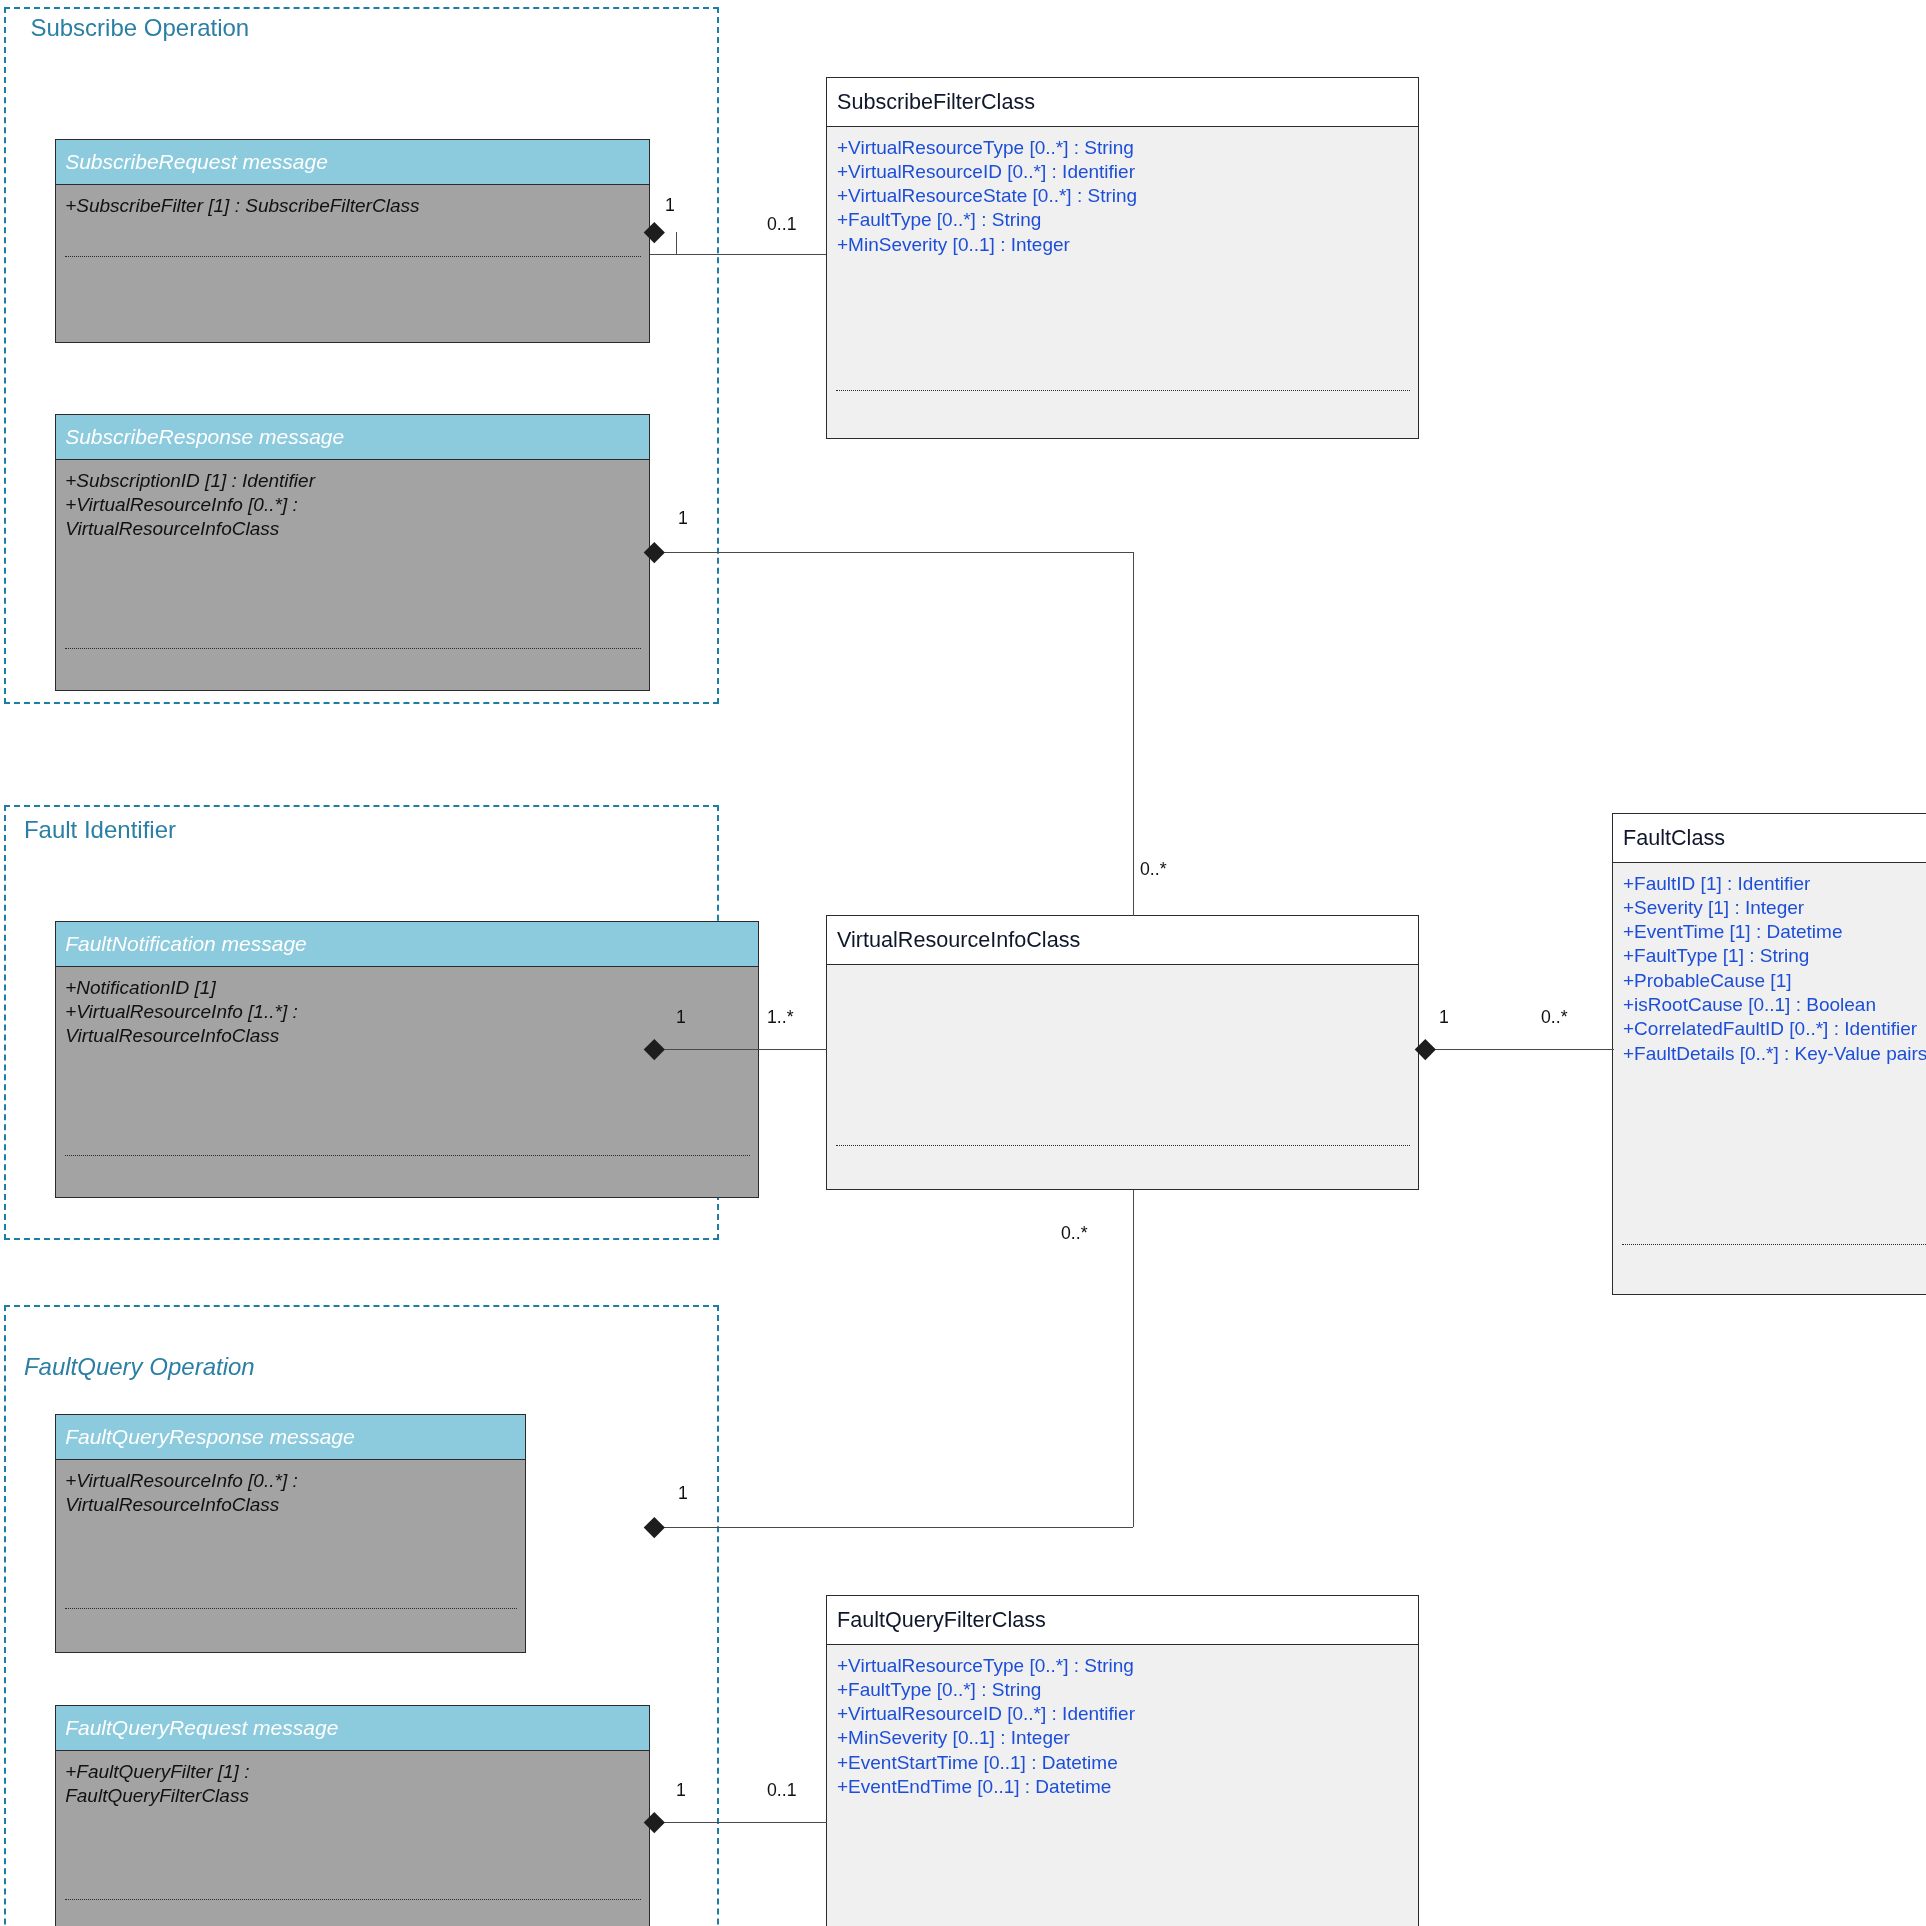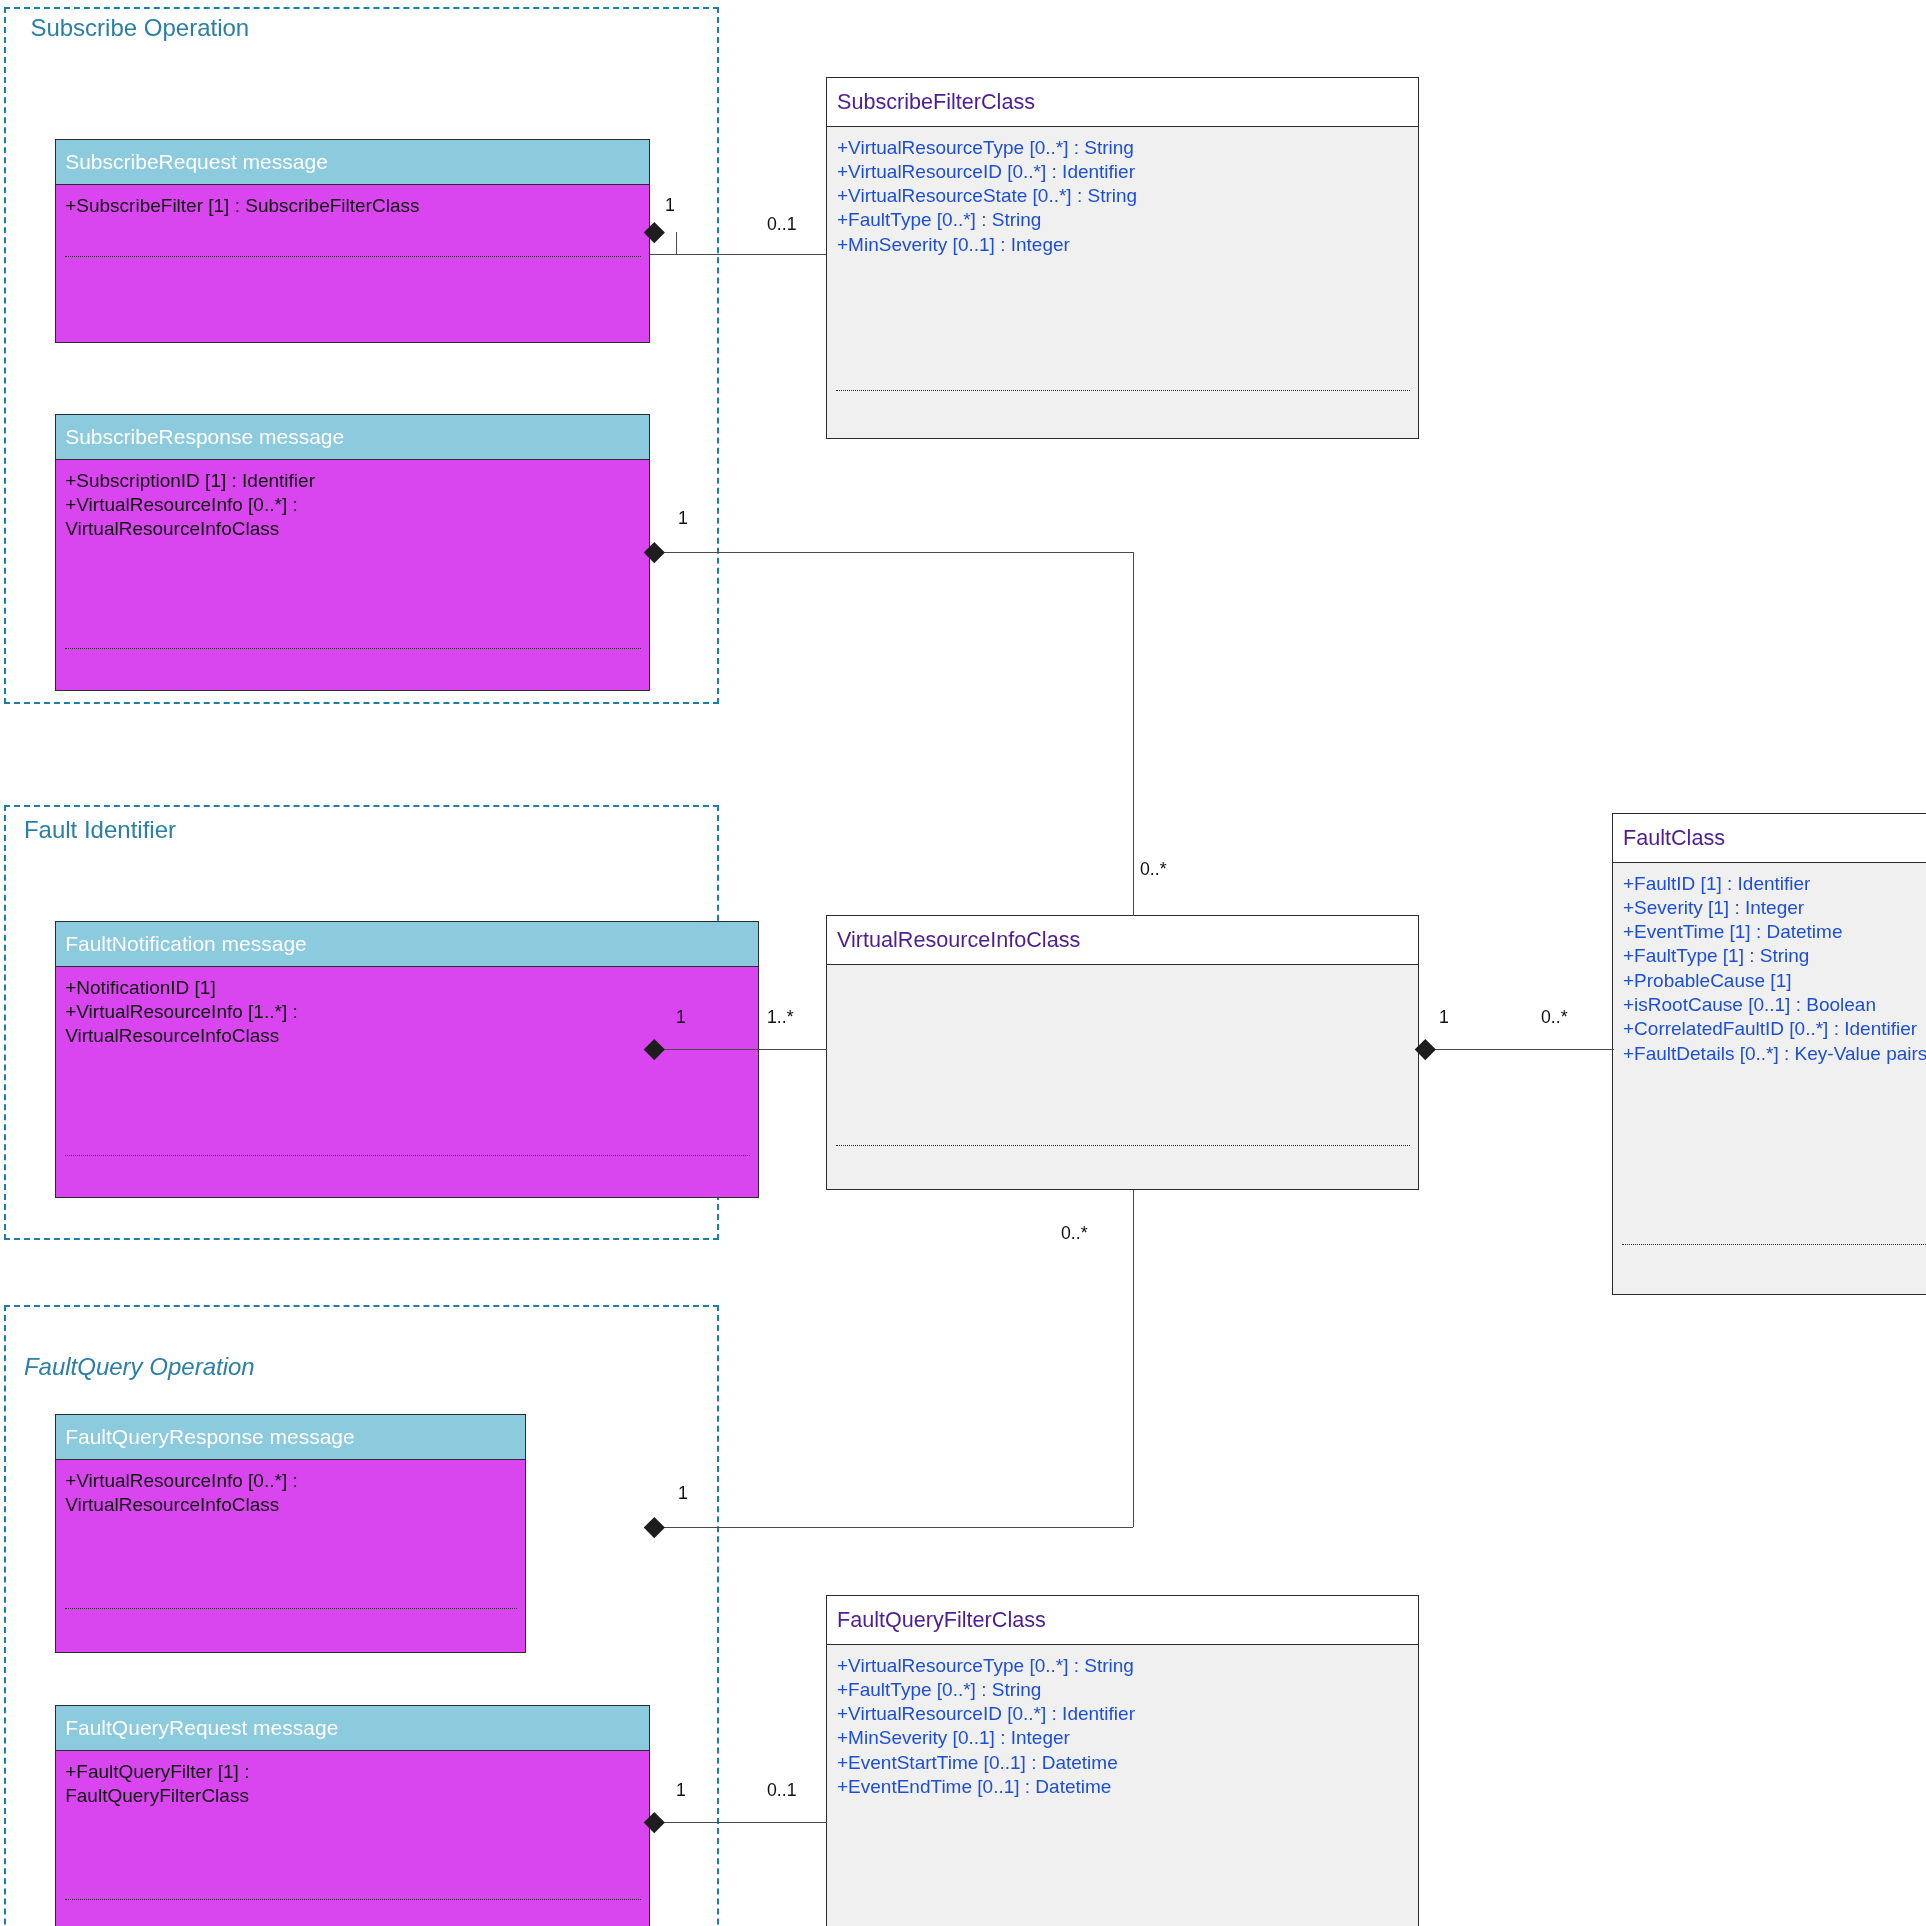--- a/index.html
+++ b/index.html
@@ -33,21 +33,22 @@
     white-space: nowrap;
     background: #ffffff;
     padding: 0 5.4px;
   }
 
   
   .msg-box {
     position: absolute;
     box-sizing: border-box;
     border: 1.2px solid #2b2b2b;
-    background: #d946ef;
+    background: #a3a3a3;
+    font-style: italic;
   }
   .msg-header {
     background: #8ccadd;
     color: #ffffff;
     font-size: 21px;
     line-height: 1.15;
     padding: 10px 9.2px 10px 9.2px;
     box-sizing: border-box;
     border-bottom: 1.2px solid #2b2b2b;
     white-space: nowrap;
@@ -71,21 +72,21 @@
 
   
   .cls-box {
     position: absolute;
     box-sizing: border-box;
     border: 1.2px solid #2b2b2b;
     background: #f0f0f0;
   }
   .cls-title {
     background: #ffffff;
-    color: #4c1d95;
+    color: #0f172a;
     font-size: 21.6px;
     line-height: 1.15;
     padding: 11.6px 10px 11.6px 10px;
     box-sizing: border-box;
     border-bottom: 1.2px solid #2b2b2b;
     white-space: nowrap;
   }
   .cls-body {
     padding: 8.5px 10px 3.9px 10px;
     box-sizing: border-box;

